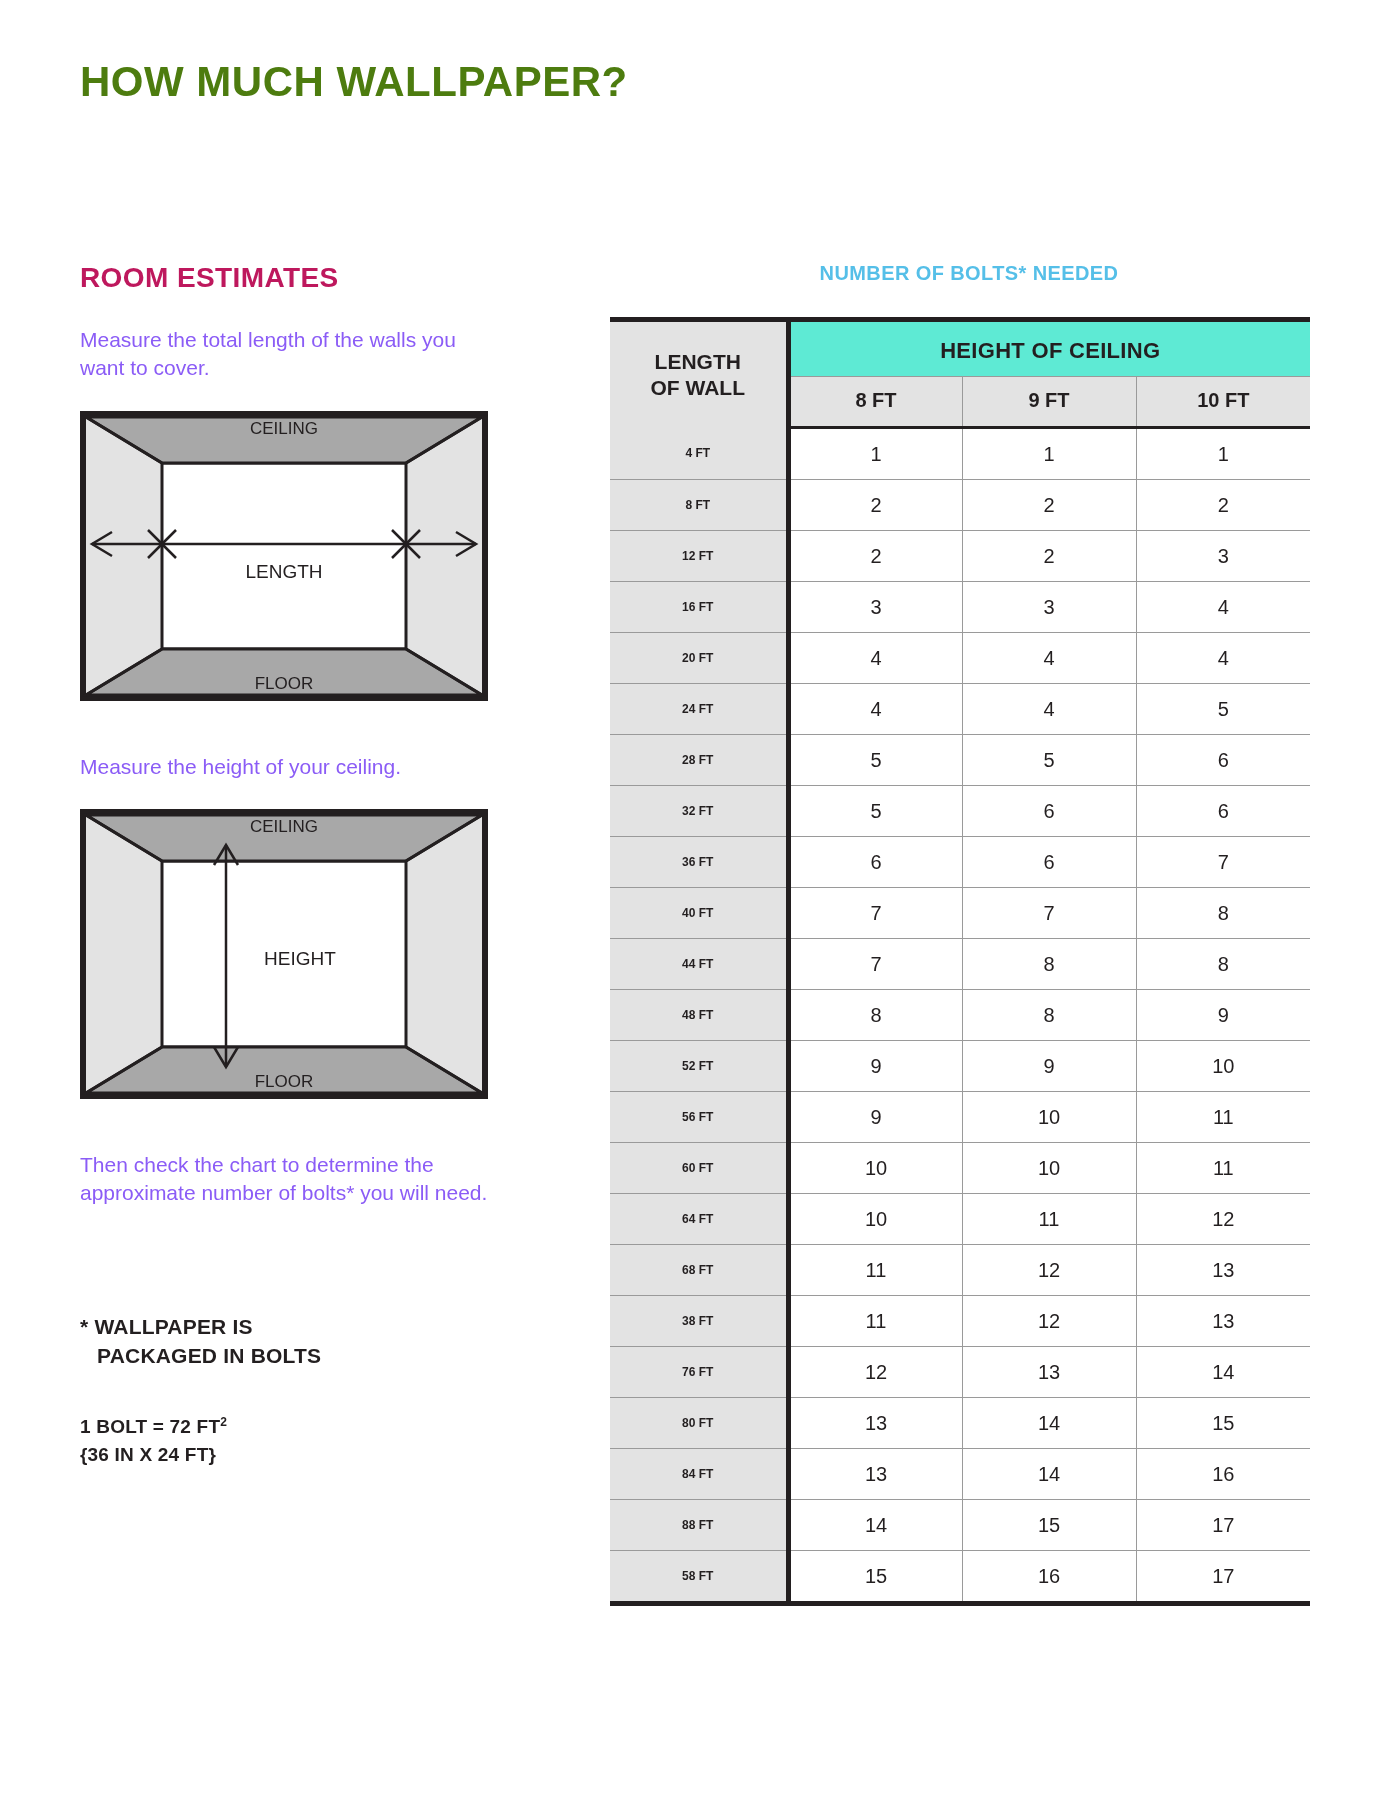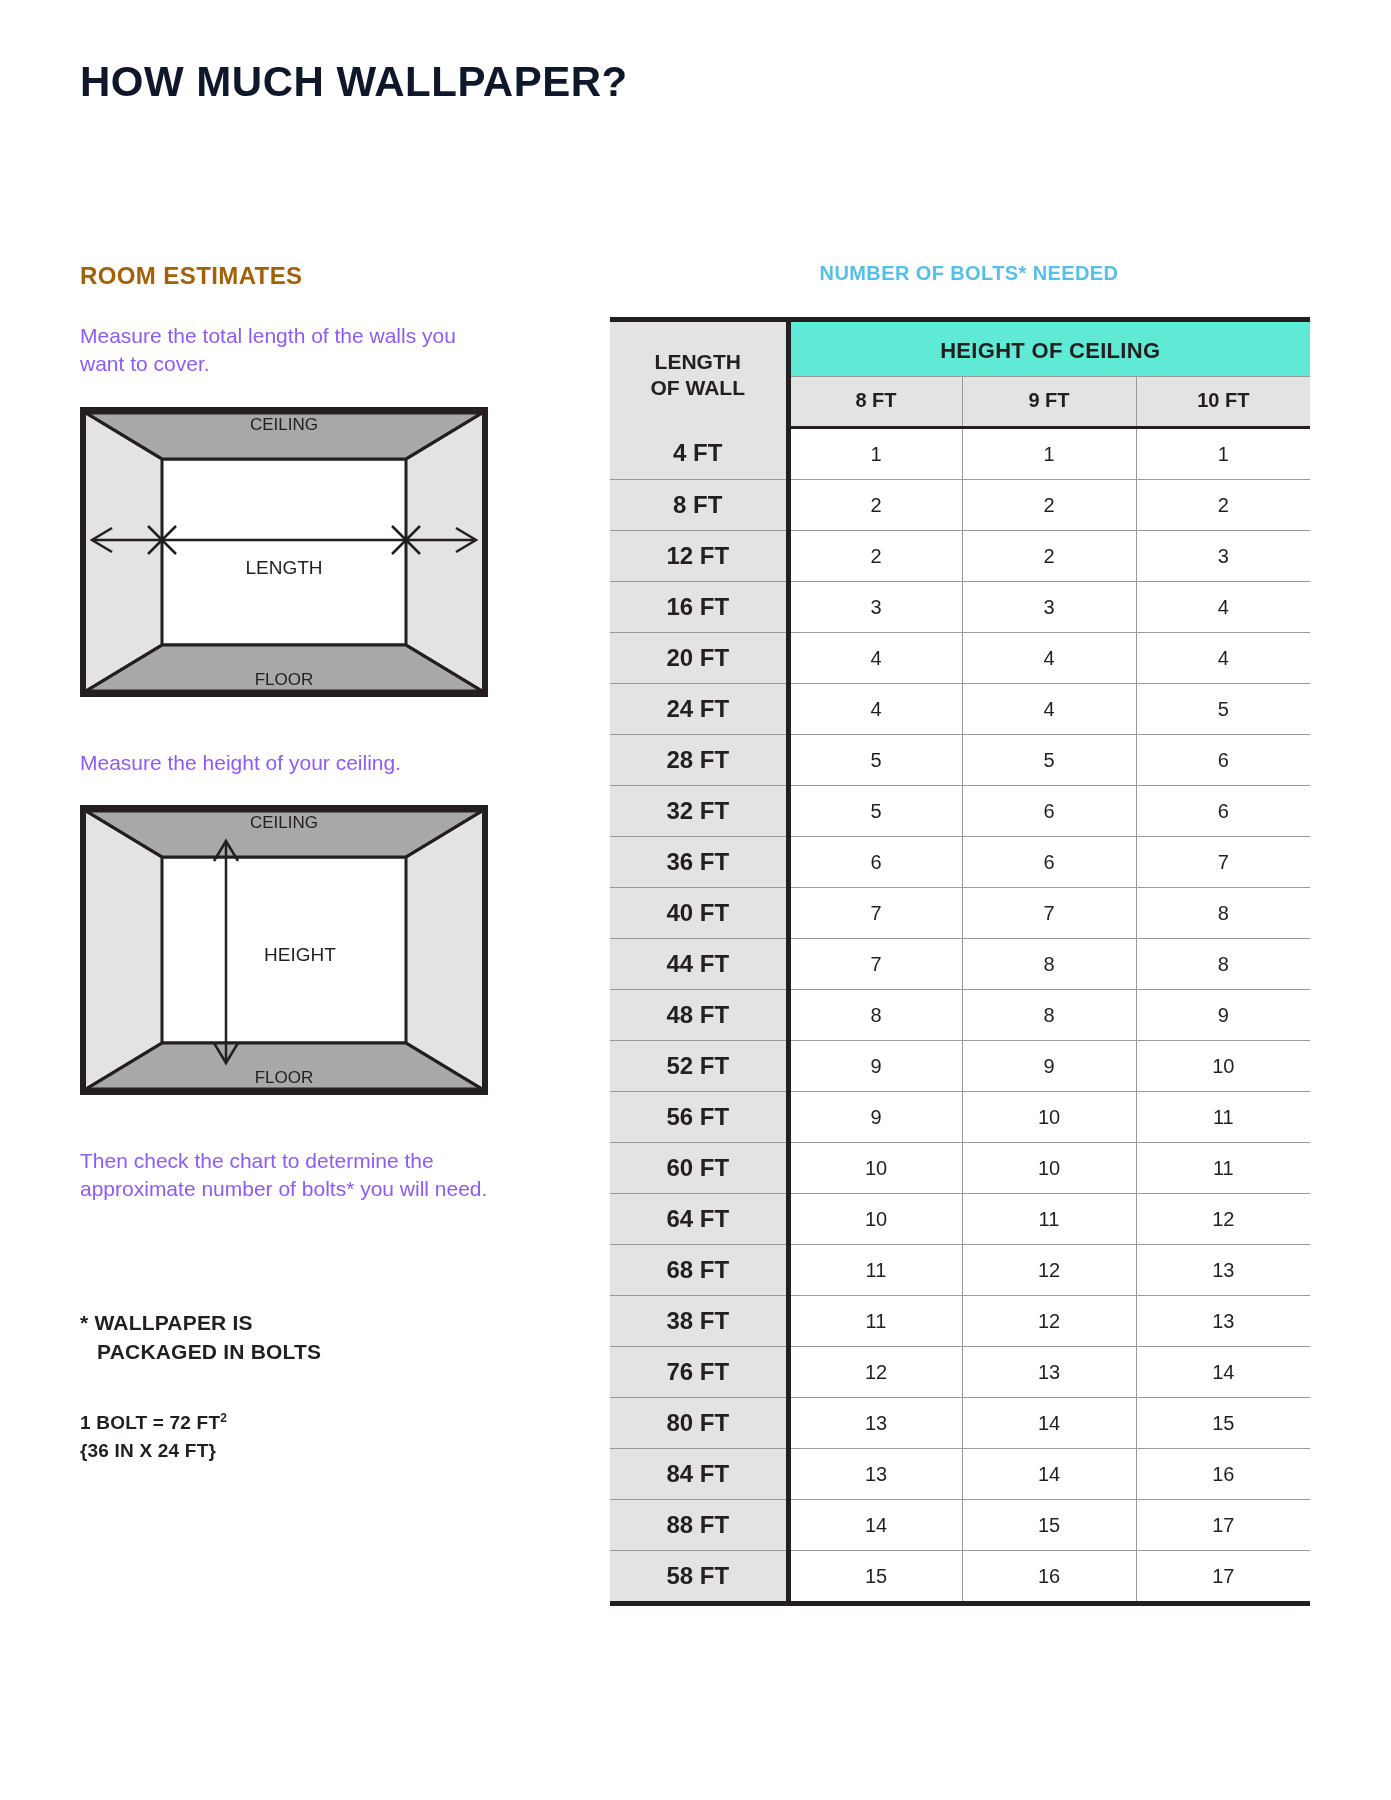--- a/index.html
+++ b/index.html
@@ -22,34 +22,34 @@
   }
 
   
   .title {
     position: absolute;
     left: 80px;
     top: 58px;
     font-size: 42px;
     font-weight: bold;
     letter-spacing: 0.5px;
-    color: #0f172a;
+    color: #4d7c0f;
   }
 
   
   .left-col {
     position: absolute;
     left: 80px;
     top: 262px;
     width: 420px;
   }
   .section-head {
-    font-size: 24px;
-    font-weight: bold;
-    color: #a16207;
+    font-size: 28px;
+    font-weight: bold;
+    color: #be185d;
     letter-spacing: 0.4px;
     margin-bottom: 32px;
   }
   .para {
     font-size: 21px;
     line-height: 1.35;
     color: #8b5cf6;
     margin: 0;
   }
 
@@ -138,21 +138,21 @@
     font-size: 20px;
     font-weight: bold;
     padding: 12px 0 14px 0;
     border-bottom: 3px solid #231f20;
     border-right: 1px solid #9a9a9a;
   }
   .th-sub.last { border-right: none; margin-top: 15px; }
 
   td.rowlabel {
     background: #e3e3e3;
-    font-size: 24px;
+    font-size: 12px;
     font-weight: bold;
     border-right: 5px solid #231f20;
     border-bottom: 1px solid #9a9a9a;
     height: 48px;
   }
   td.val {
     font-size: 20px;
     border-bottom: 1px solid #9a9a9a;
     border-right: 1px solid #9a9a9a;
     height: 48px;

